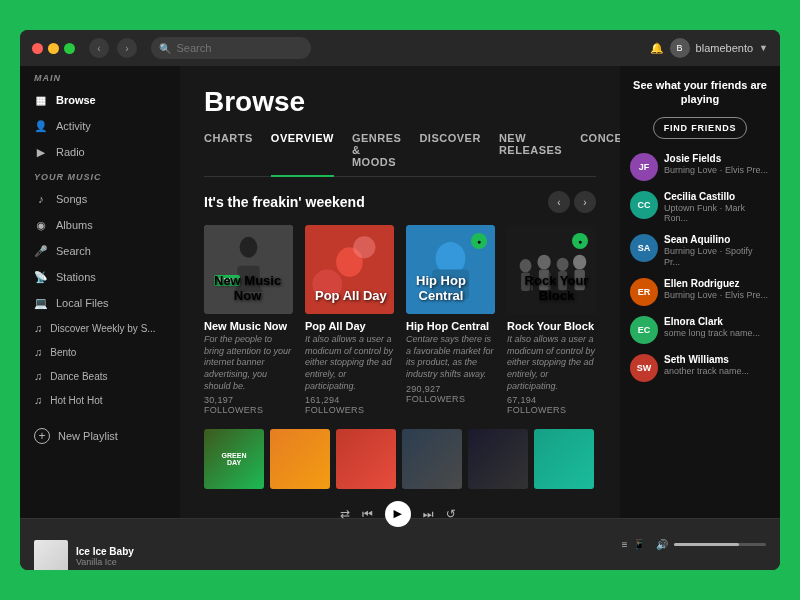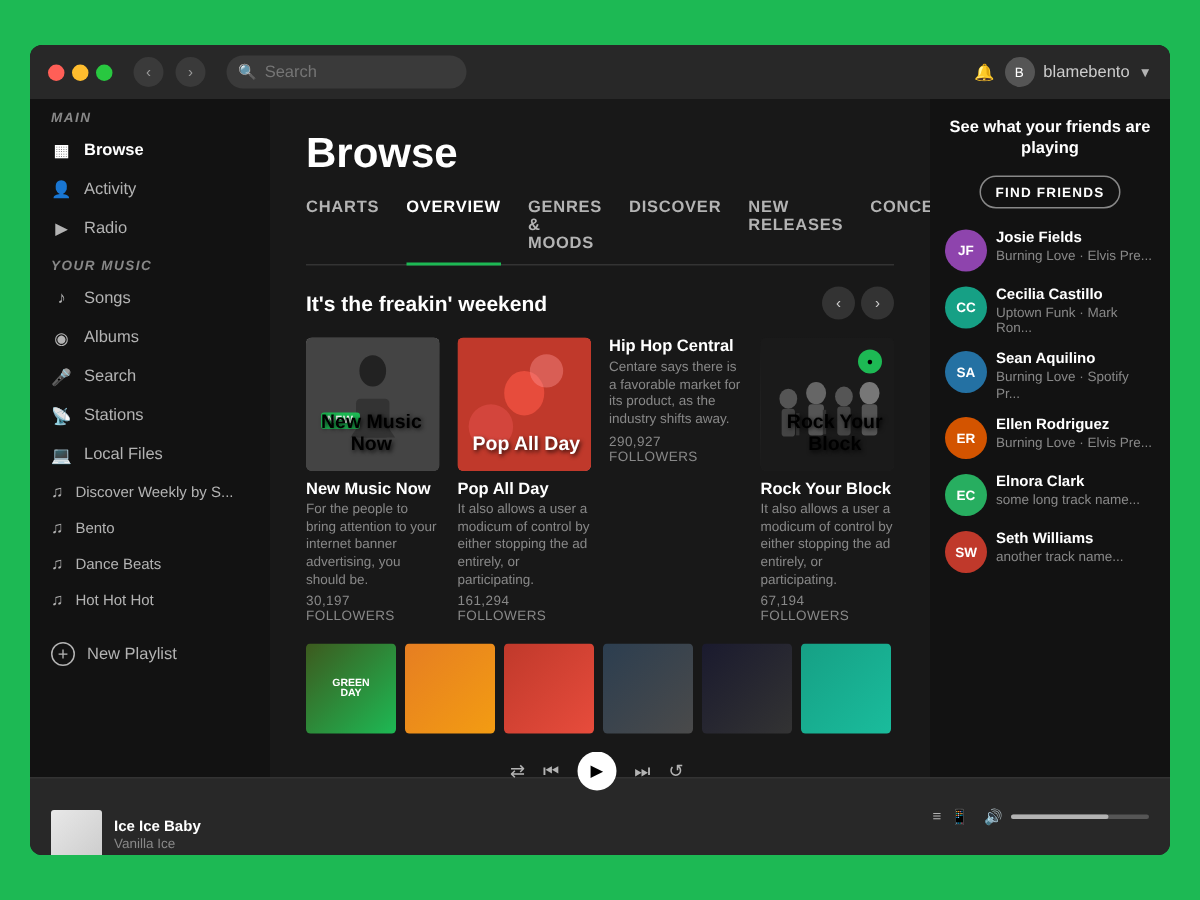--- a/index.html
+++ b/index.html
@@ -319,20 +319,21 @@
       color: #fff;
       font-size: 11px;
       font-weight: 600;
       margin-bottom: 2px;
     }
     .playlist-desc {
       color: #888;
       font-size: 9px;
       line-height: 1.3;
       margin-bottom: 3px;
+      font-style: italic;
     }
     .playlist-followers {
       color: #888;
       font-size: 9px;
       text-transform: uppercase;
       letter-spacing: 0.3px;
     }
     
     .bottom-strip {
       display: flex;
@@ -691,20 +692,31 @@
                 </svg>
                 <div class="cover-label">Pop All Day</div>
               </div>
             </div>
             <div class="playlist-name">Pop All Day</div>
             <div class="playlist-desc">It also allows a user a modicum of control by either stopping the ad entirely, or participating.</div>
             <div class="playlist-followers">161,294 FOLLOWERS</div>
           </div>
 
           <div class="playlist-card">
+            <div class="playlist-cover">
+              <div class="playlist-cover-img cover-hiphop">
+                <svg width="100%" height="100%" viewBox="0 0 120 120" style="position:absolute;top:0;left:0;">
+                  <rect width="120" height="120" fill="#2980b9"></rect>
+                  <ellipse cx="60" cy="45" rx="20" ry="22" fill="#3498db"></ellipse>
+                  <rect x="35" y="60" width="50" height="40" rx="5" fill="#2471a3"></rect>
+                </svg>
+                <div class="spotify-dot">●</div>
+                <div class="cover-label">Hip Hop<br>Central</div>
+              </div>
+            </div>
             <div class="playlist-name">Hip Hop Central</div>
             <div class="playlist-desc">Centare says there is a favorable market for its product, as the industry shifts away.</div>
             <div class="playlist-followers">290,927 FOLLOWERS</div>
           </div>
 
           <div class="playlist-card">
             <div class="playlist-cover">
               <div class="playlist-cover-img rock-bg">
                 <svg width="100%" height="100%" viewBox="0 0 120 120" style="position:absolute;top:0;left:0;">
                   <rect width="120" height="120" fill="#1a1a1a"></rect>

